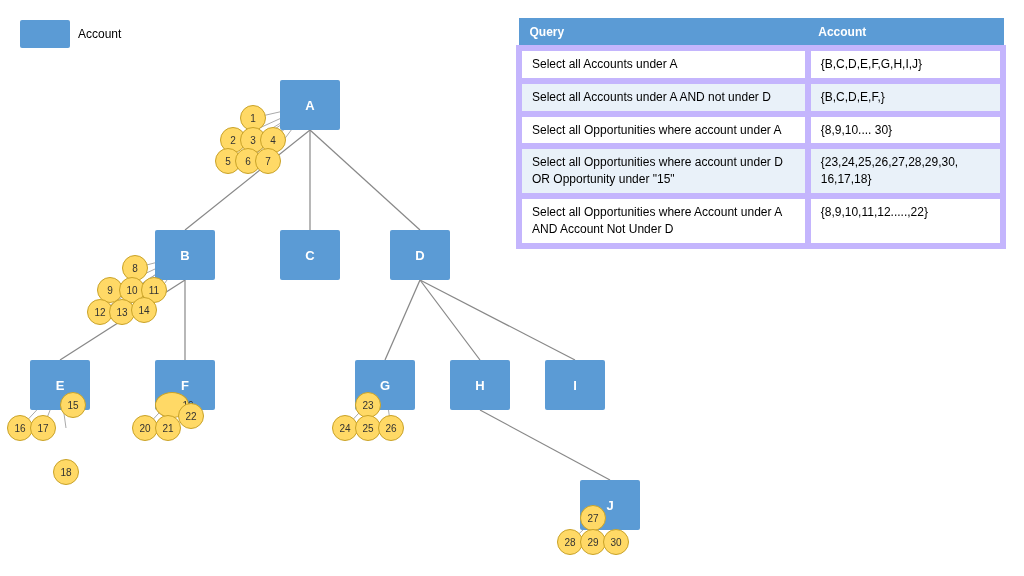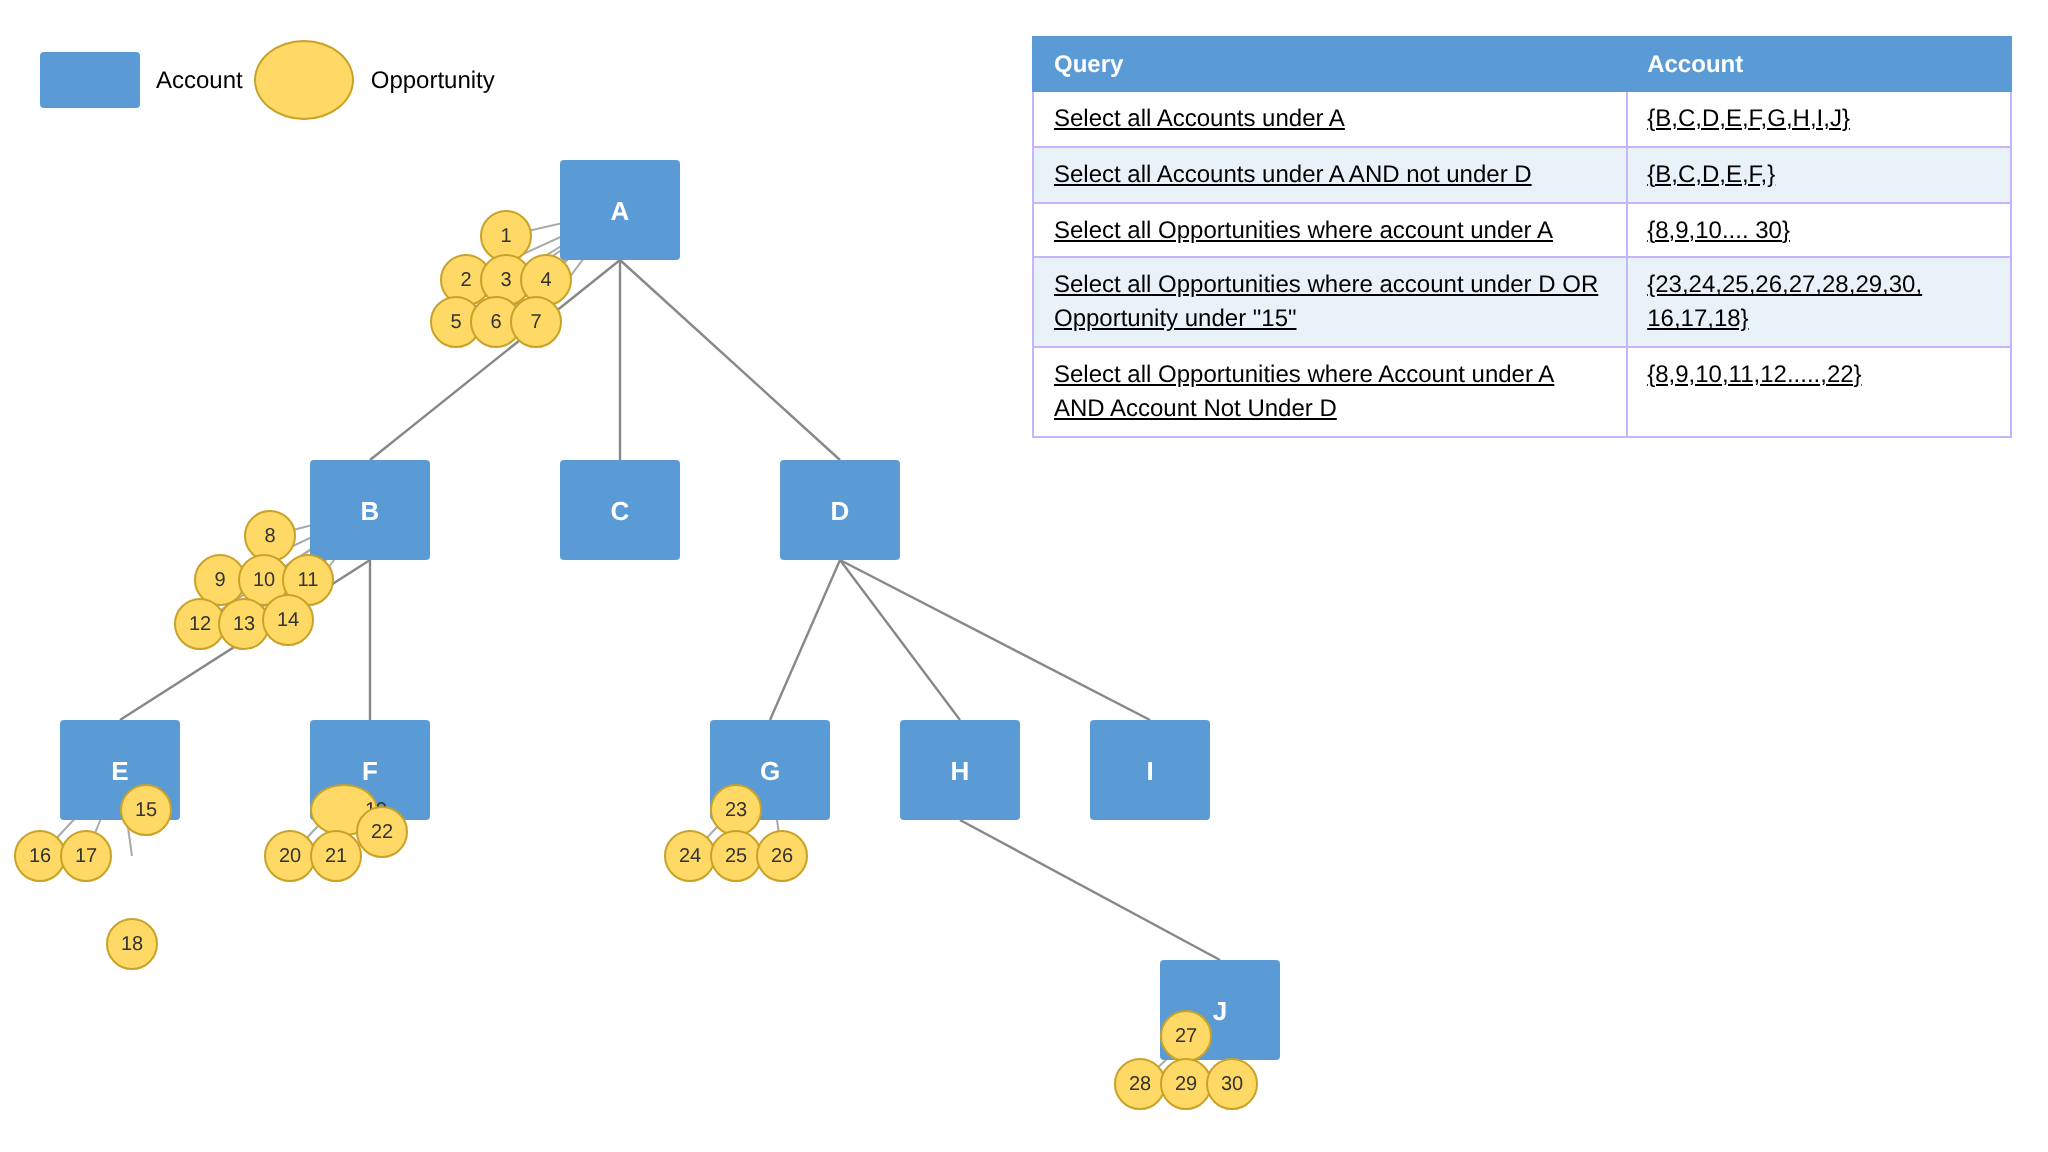--- a/index.html
+++ b/index.html
@@ -89,39 +89,34 @@
     .query-table th {
       background: #5b9bd5;
       color: #fff;
       padding: 6px 10px;
       text-align: left;
       border: 1px solid #5b9bd5;
       font-weight: 600;
     }
     .query-table td {
       padding: 5px 10px;
-      border: 1px solid #c4b5fd;
+      border: 6px solid #c4b5fd;
       vertical-align: top;
       line-height: 1.4;
-      text-decoration: underline;
     }
     .query-table tr:nth-child(even) td { background: #e9f1f9; }
     .query-table tr:nth-child(odd) td { background: #fff; }
   </style>
 </head>
 <body>
 
 <div class="legend">
   <div class="legend-item">
     <div class="legend-box"></div>
     <span>Account</span>
-  </div>
-  <div class="legend-item">
-    <div class="legend-circle"></div>
-    <span>Opportunity</span>
   </div>
 </div>
 
 <svg class="lines">
 
   <line x1="310" y1="105" x2="253" y2="118" stroke="#aaa" stroke-width="1"></line>
   <line x1="310" y1="105" x2="233" y2="140" stroke="#aaa" stroke-width="1"></line>
   <line x1="310" y1="105" x2="253" y2="140" stroke="#aaa" stroke-width="1"></line>
   <line x1="310" y1="105" x2="273" y2="140" stroke="#aaa" stroke-width="1"></line>
   <line x1="310" y1="105" x2="228" y2="161" stroke="#aaa" stroke-width="1"></line>

